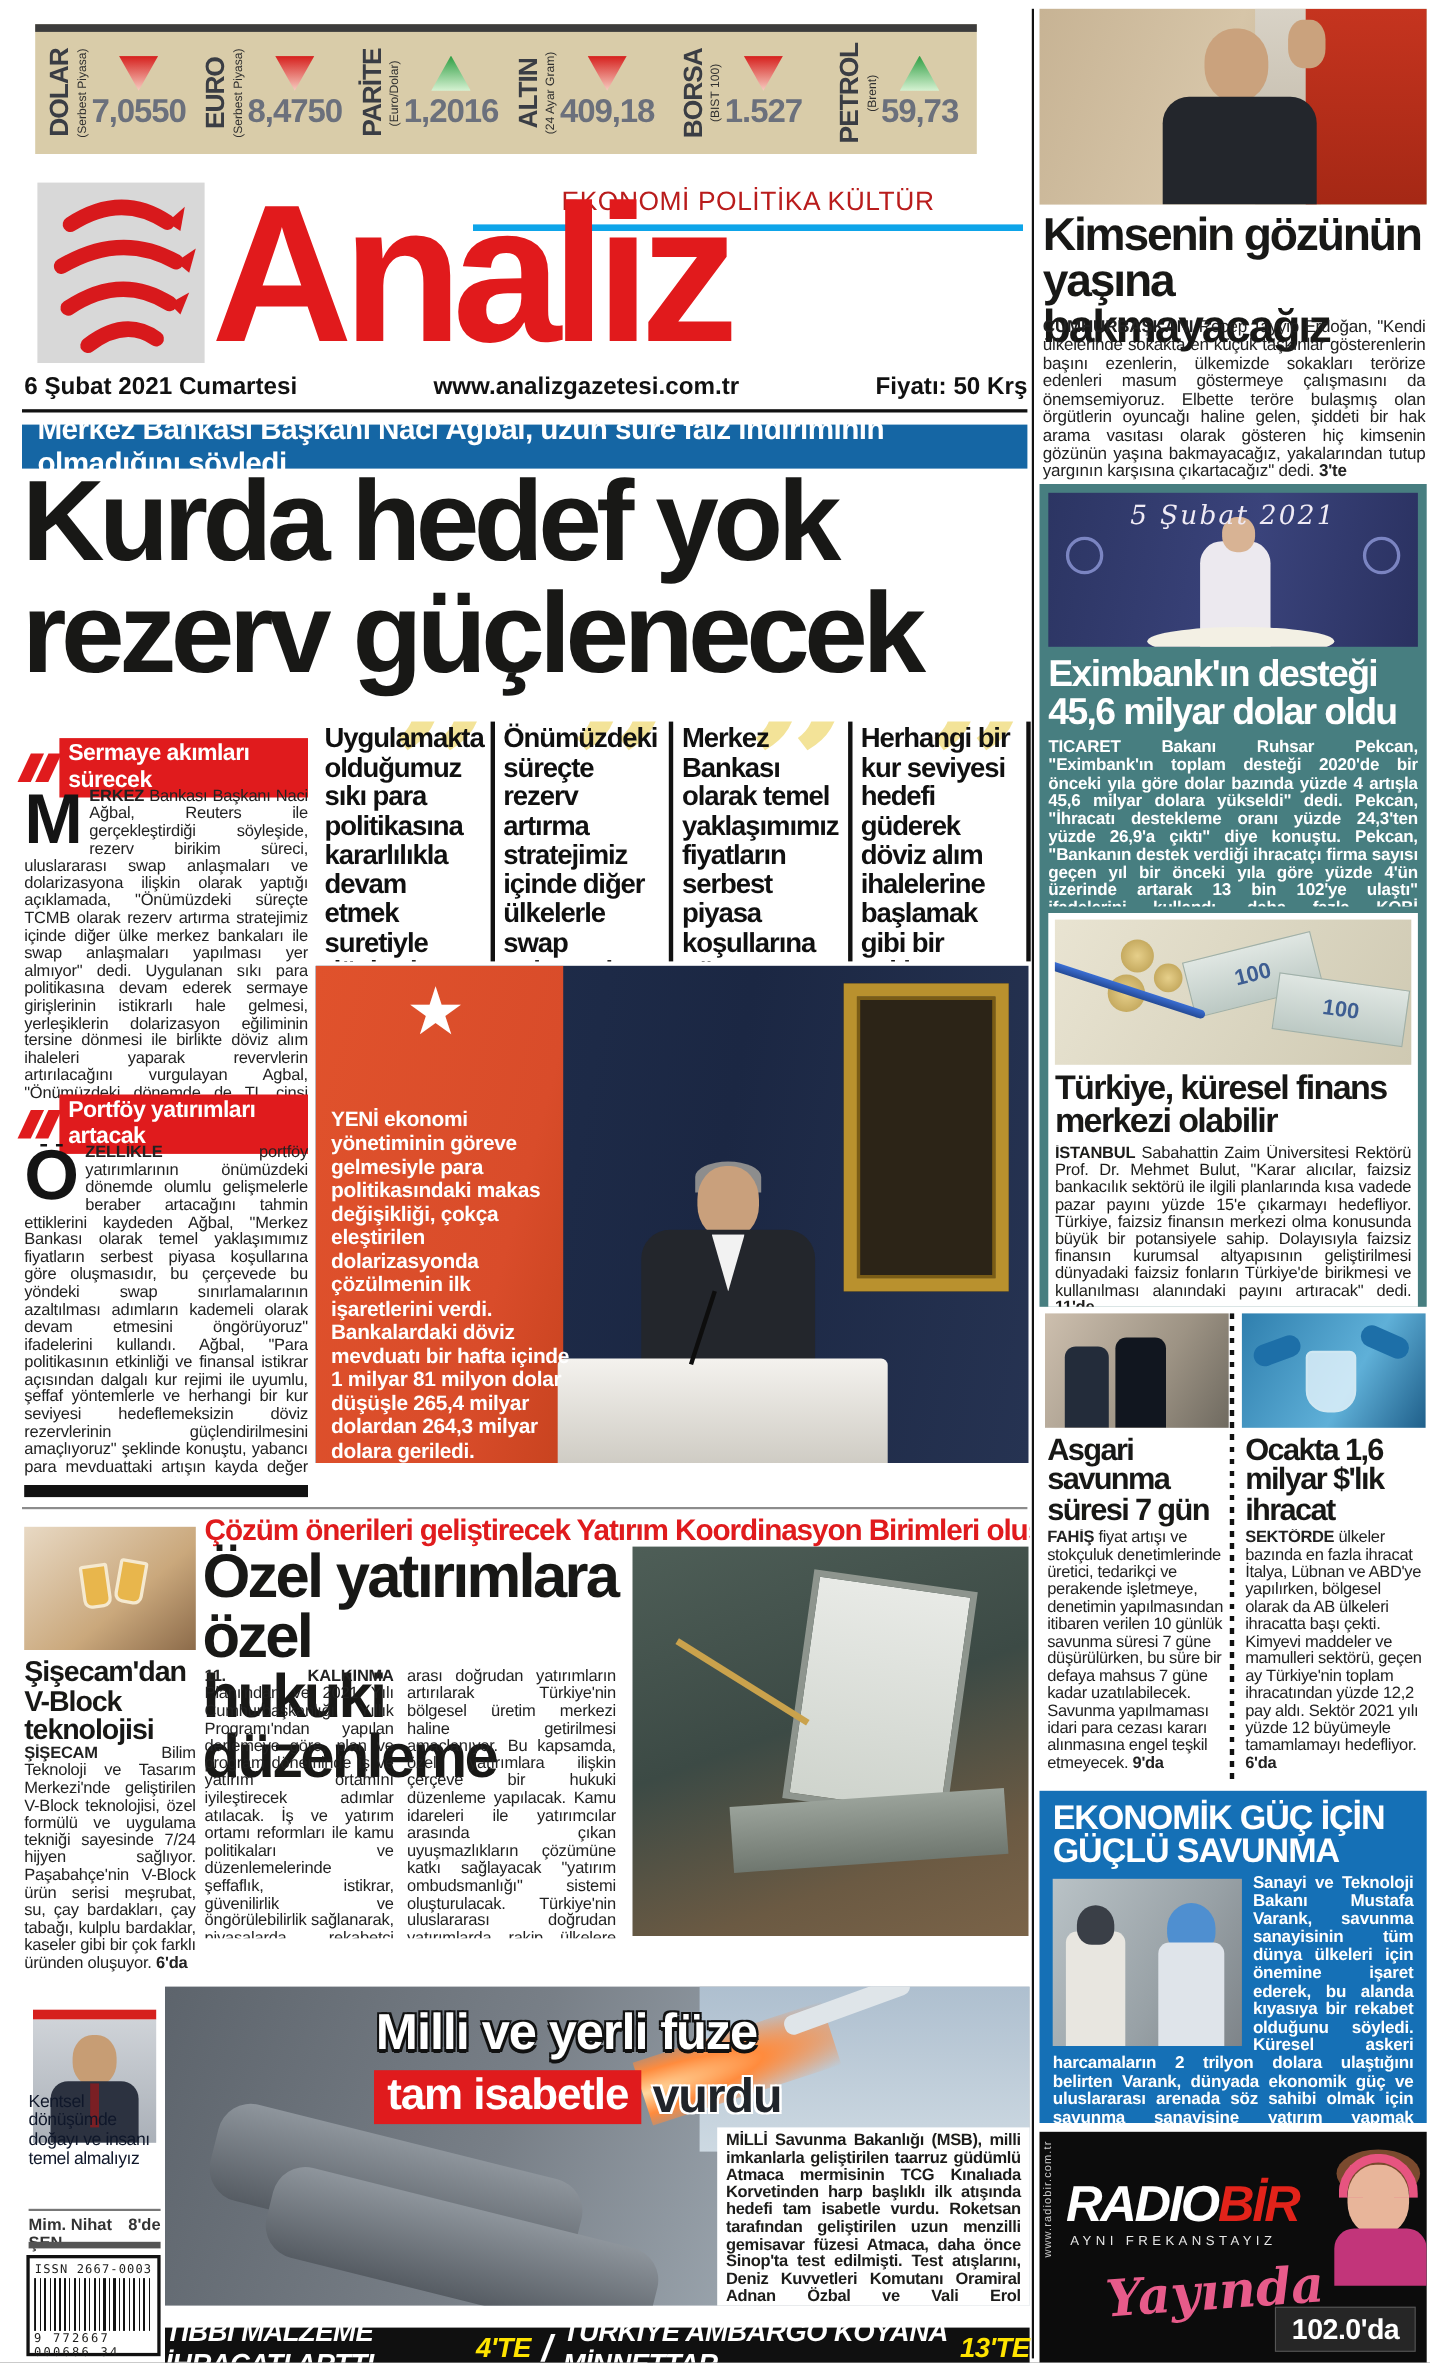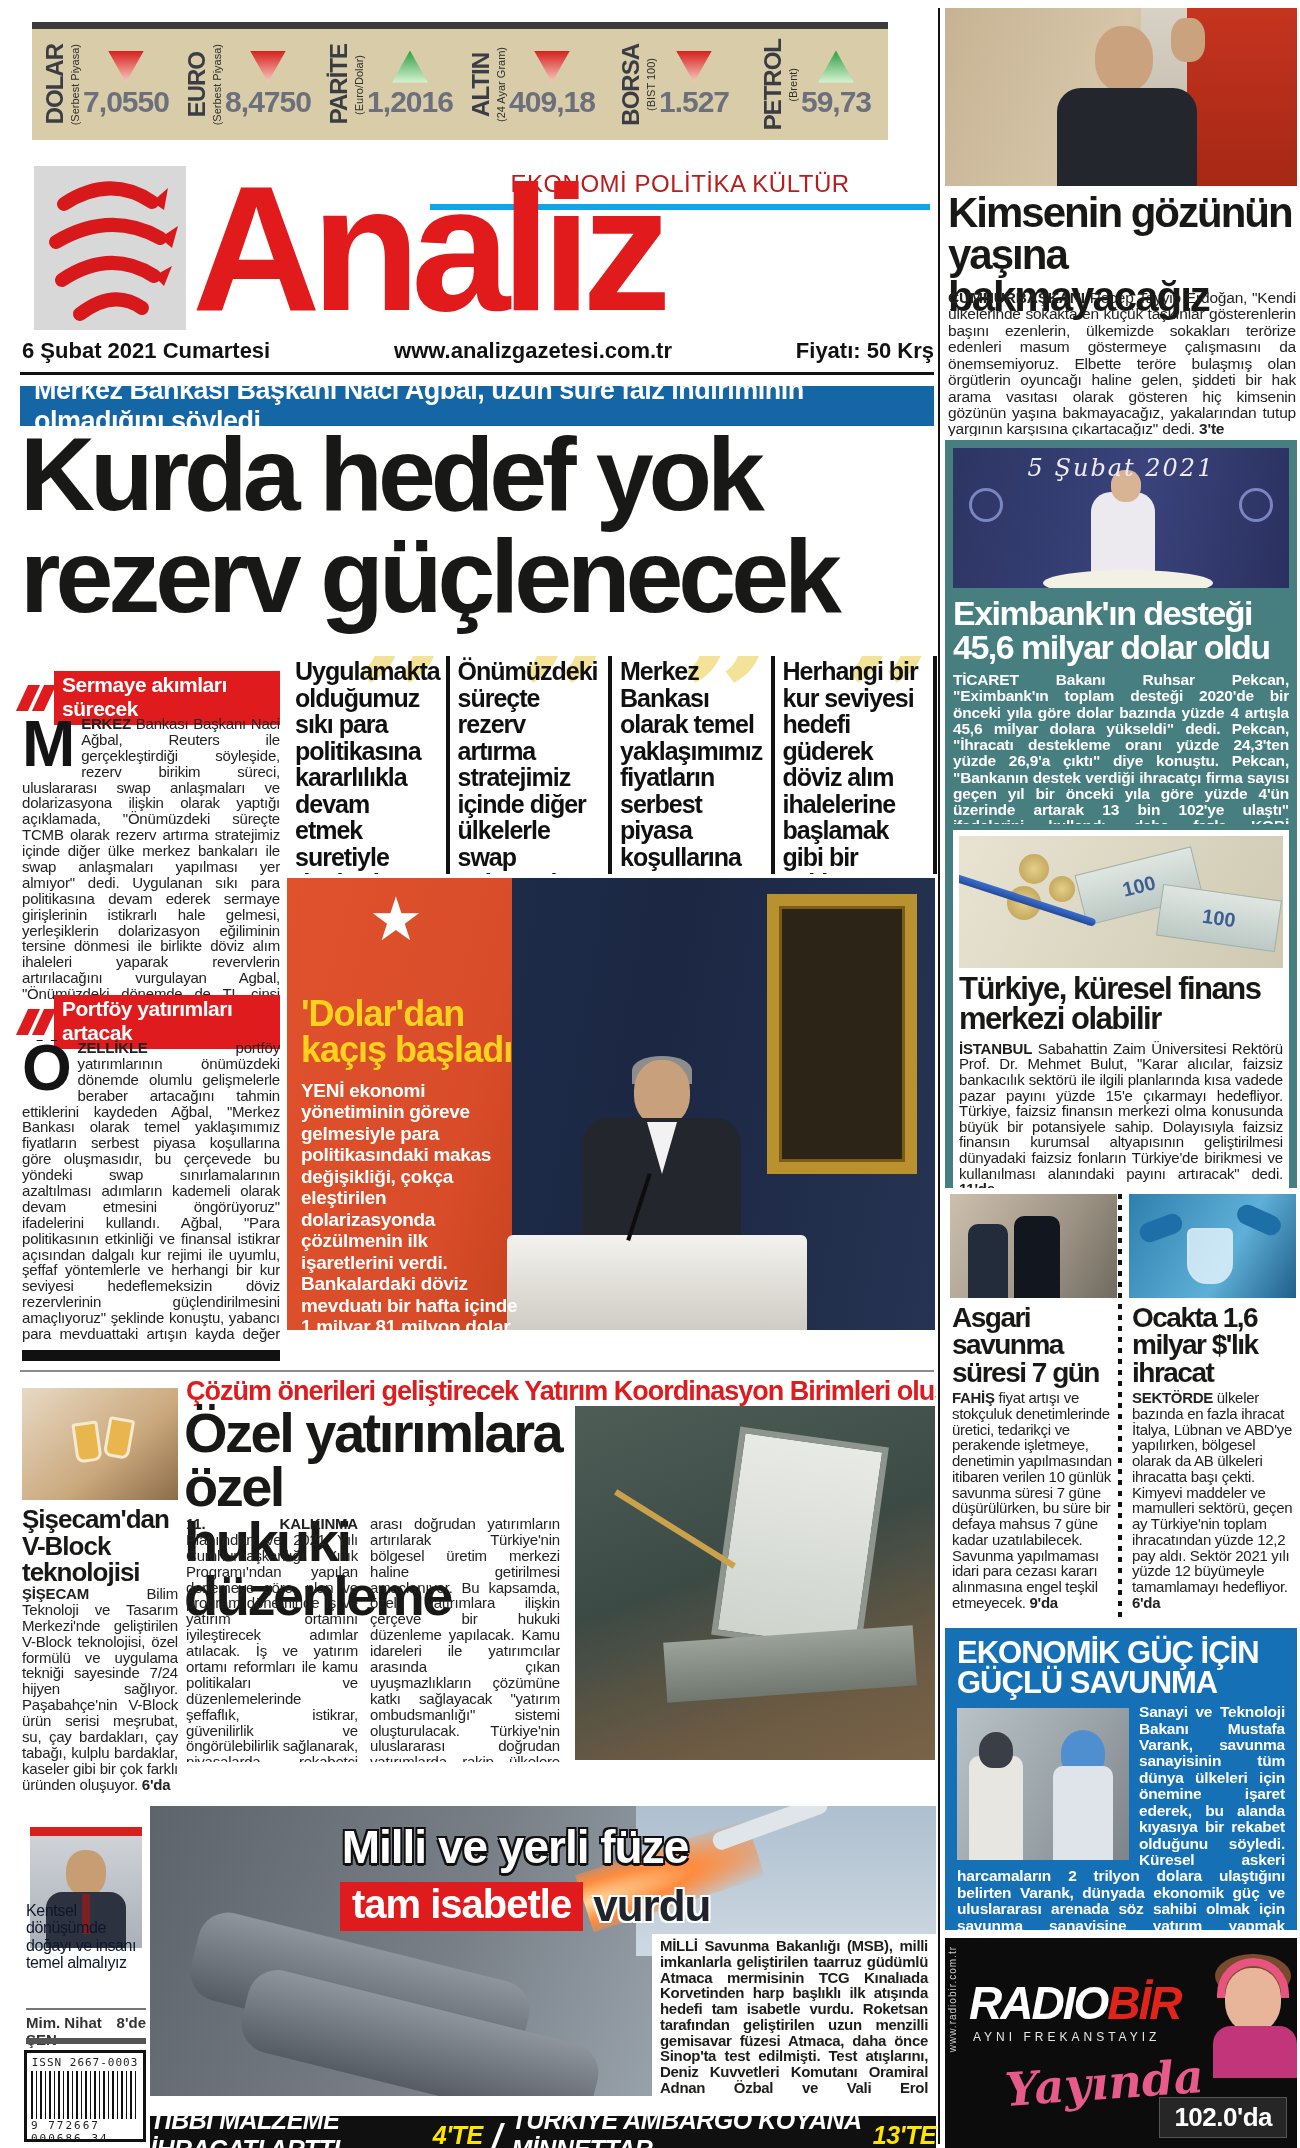--- a/index.html
+++ b/index.html
@@ -409,24 +409,20 @@
     <div class="gold-frame"></div>
     <div class="person">
       <div class="p-hair"></div>
       <div class="p-head"></div>
       <div class="p-body"></div>
       <div class="p-shirt"></div>
     </div>
     <div class="podium"></div>
     <div class="mic"></div>
     <div class="overlay">
-      <div class="ov-title">
-        <div>'Dolar'dan</div>
-        <div>kaçış başladı</div>
-      </div>
       <div class="ov-body">
         <span class="leadword">YENİ</span> <span>ekonomi yönetiminin göreve gelmesiyle para politikasındaki makas değişikliği, çokça eleştirilen dolarizasyonda çözülmenin ilk işaretlerini verdi. Bankalardaki döviz mevduatı bir hafta içinde 1 milyar 81 milyon dolar düşüşle 265,4 milyar dolardan 264,3 milyar dolara geriledi.</span> 
       </div>
     </div>
   </div>
 
   <div class="abs secrule" style="top:1370px;"></div>
 
   <div class="abs mid-kicker">Çözüm önerileri geliştirecek Yatırım Koordinasyon Birimleri oluşturulacak</div>
   <div class="abs mid-head">

